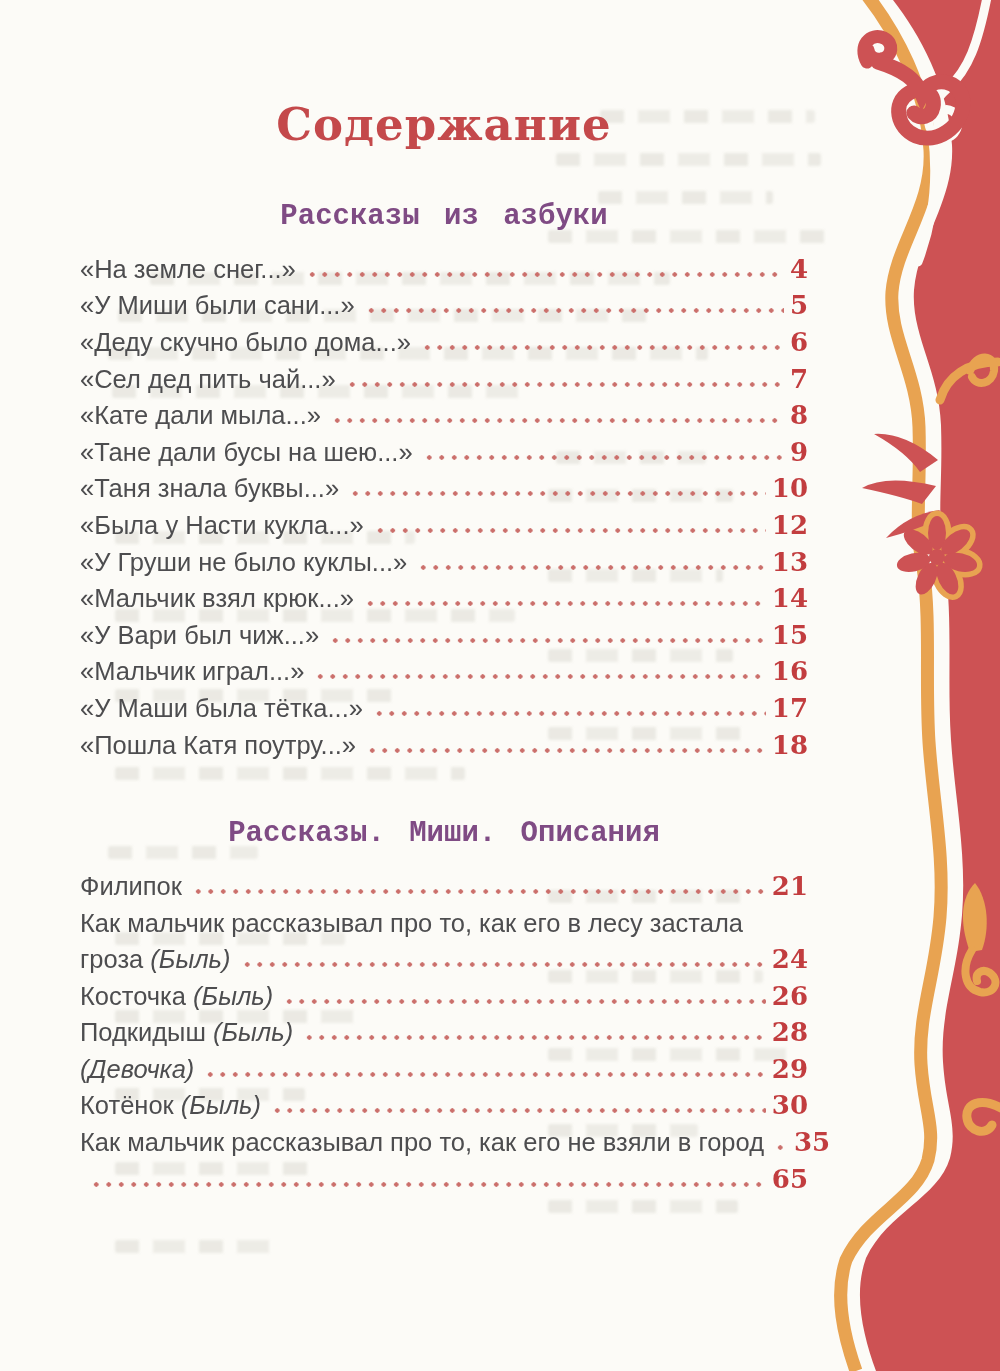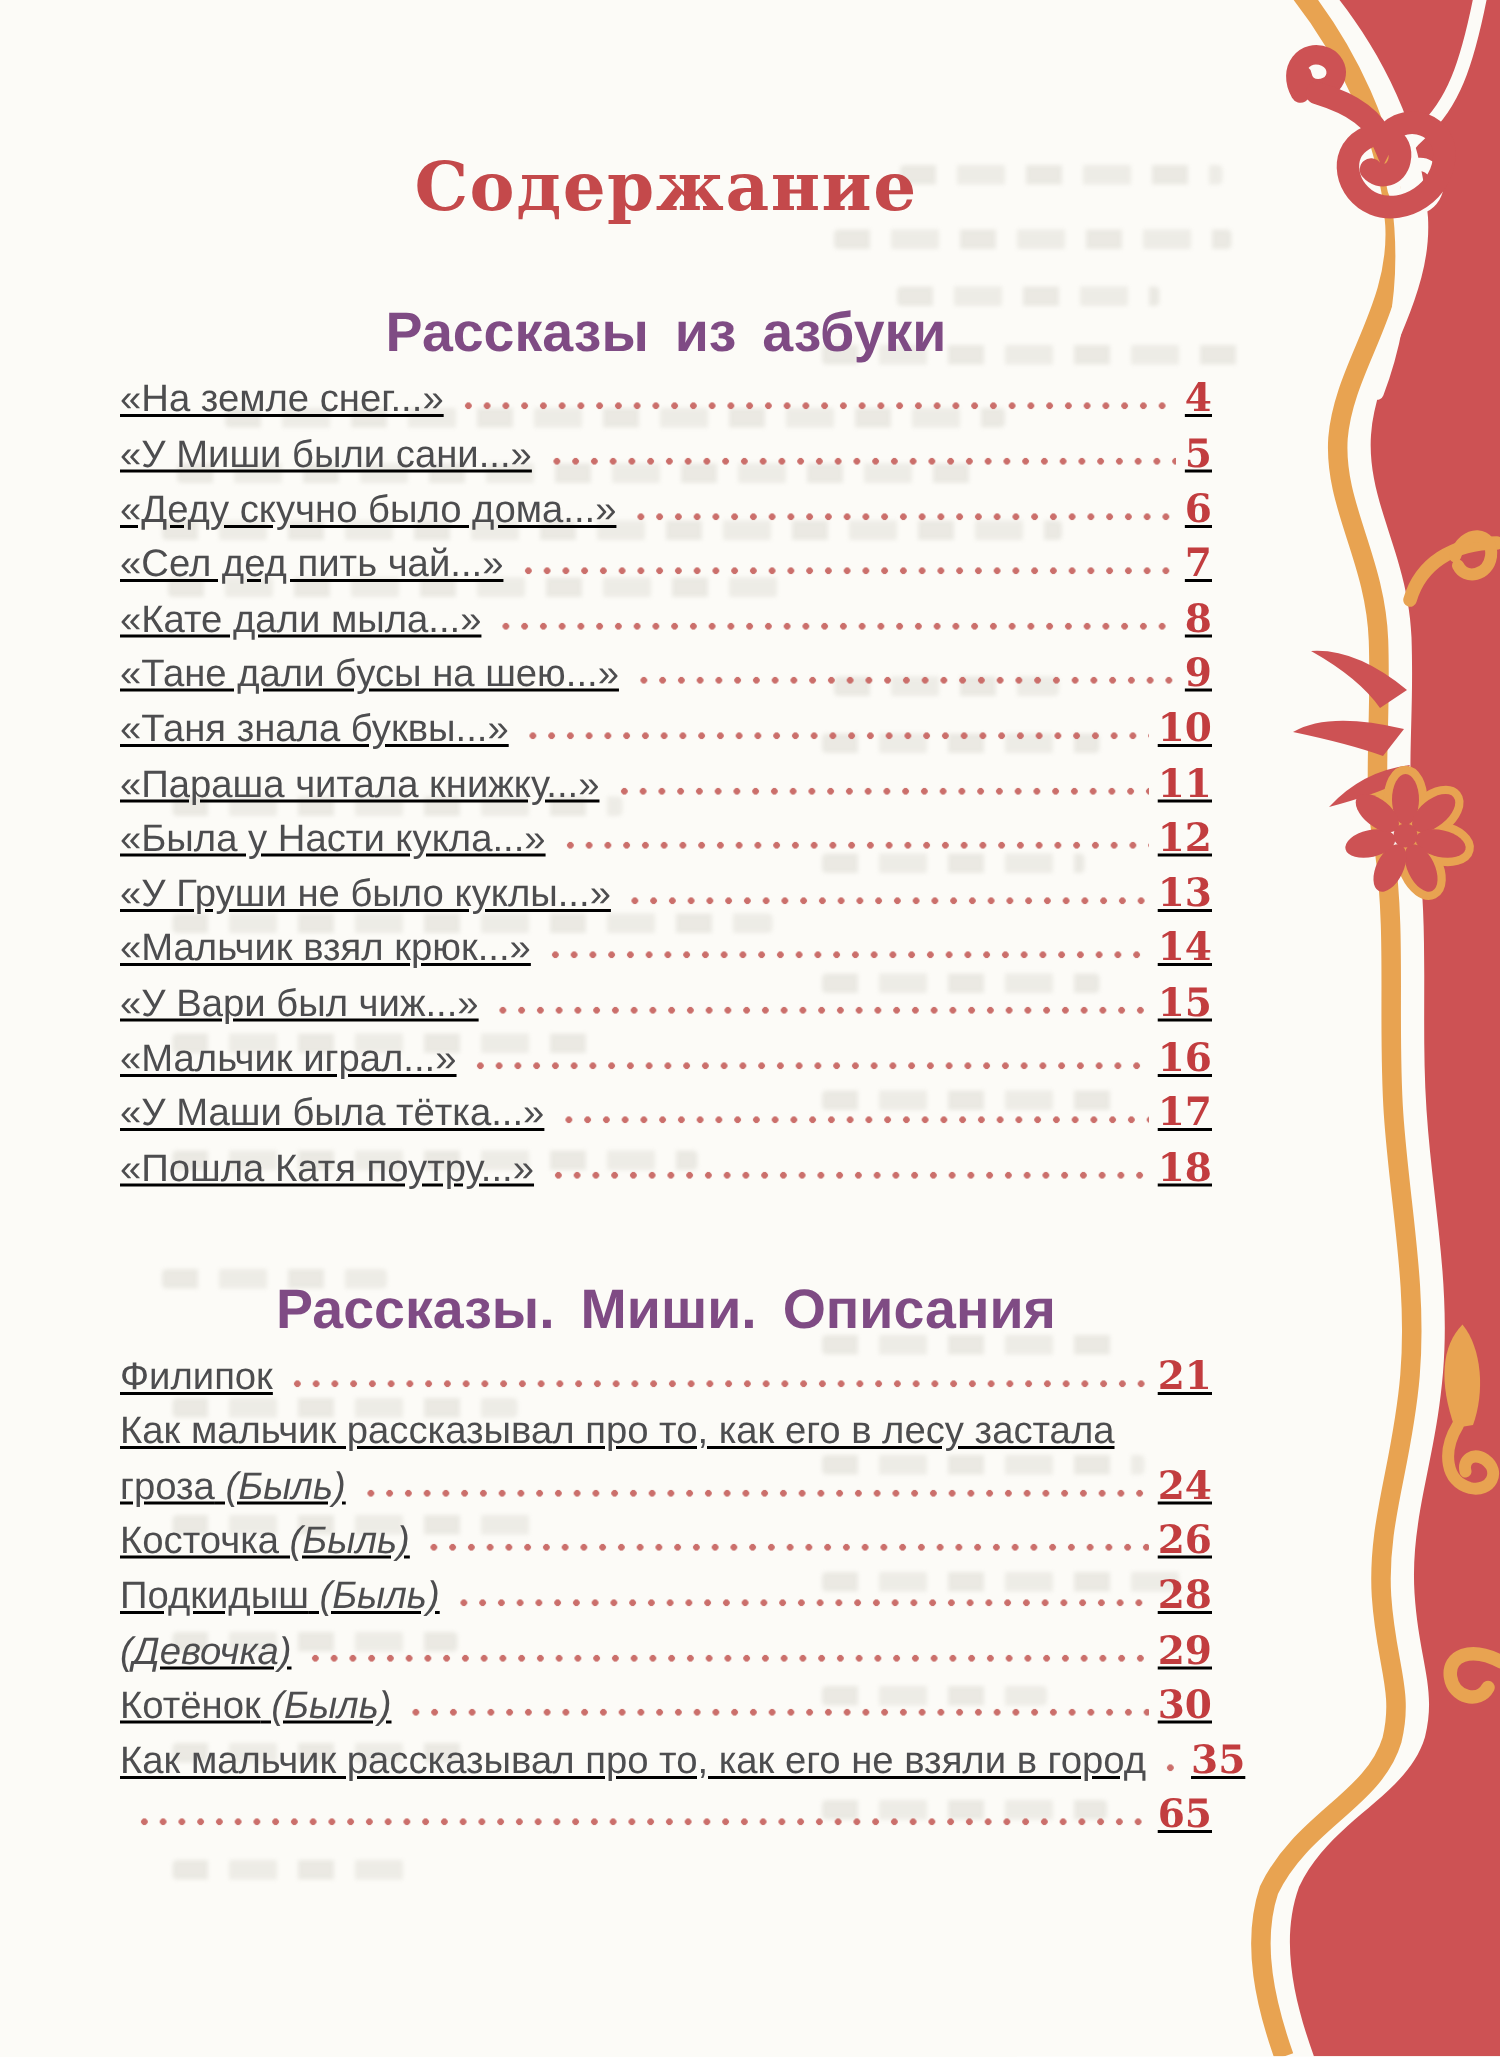--- a/index.html
+++ b/index.html
@@ -25,27 +25,27 @@
   .content { position:absolute; left:80px; top:0; width:728px; z-index:2; }
 
   .title {
     margin-top:98px; text-align:center;
     font-family:"DejaVu Serif", serif; font-weight:bold;
     font-size:45px; line-height:1.2; letter-spacing:1px;
     color: var(--title-red, #c4494b);
   }
   .heading {
     text-align:center;
-    font-family:Liberation Sans, sans-serif; font-weight:bold;
-    font-size:37px; line-height:1.2; word-spacing:7px;
+    font-family:Liberation Mono, monospace; font-weight:bold;
+    font-size:29px; line-height:1.2; word-spacing:7px;
     color: var(--heading-purple, #7f4b84);
   }
   .heading-1 { margin-top:48px; }
   .heading-2 { margin-top:54px; }
-  .toc-list { margin-top:4px;text-decoration:underline; }
+  .toc-list { margin-top:16px; }
 
   .toc-row {
     display:flex; align-items:baseline;
     height:36.6px; line-height:36.6px;
     font-size:25.5px; color: var(--entry-text, #4d4d4f);
     white-space:nowrap;
   }
   .toc-row .entry-text i { font-style:italic; }
   .leader {
     flex:1 1 auto; height:7px; min-width:14px;
@@ -146,25 +146,20 @@
             <span class="entry-text">«Тане дали бусы на шею...»</span>
             <span class="leader"></span>
             <span class="pagenum">9</span>
           </div>
           <div class="toc-row">
             <span class="entry-text">«Таня знала буквы...»</span>
             <span class="leader"></span>
             <span class="pagenum">10</span>
           </div>
           <div class="toc-row">
-            <span class="entry-text">«Параша читала книжку...»</span>
-            <span class="leader"></span>
-            <span class="pagenum">11</span>
-          </div>
-          <div class="toc-row">
             <span class="entry-text">«Была у Насти кукла...»</span>
             <span class="leader"></span>
             <span class="pagenum">12</span>
           </div>
           <div class="toc-row">
             <span class="entry-text">«У Груши не было куклы...»</span>
             <span class="leader"></span>
             <span class="pagenum">13</span>
           </div>
           <div class="toc-row">

